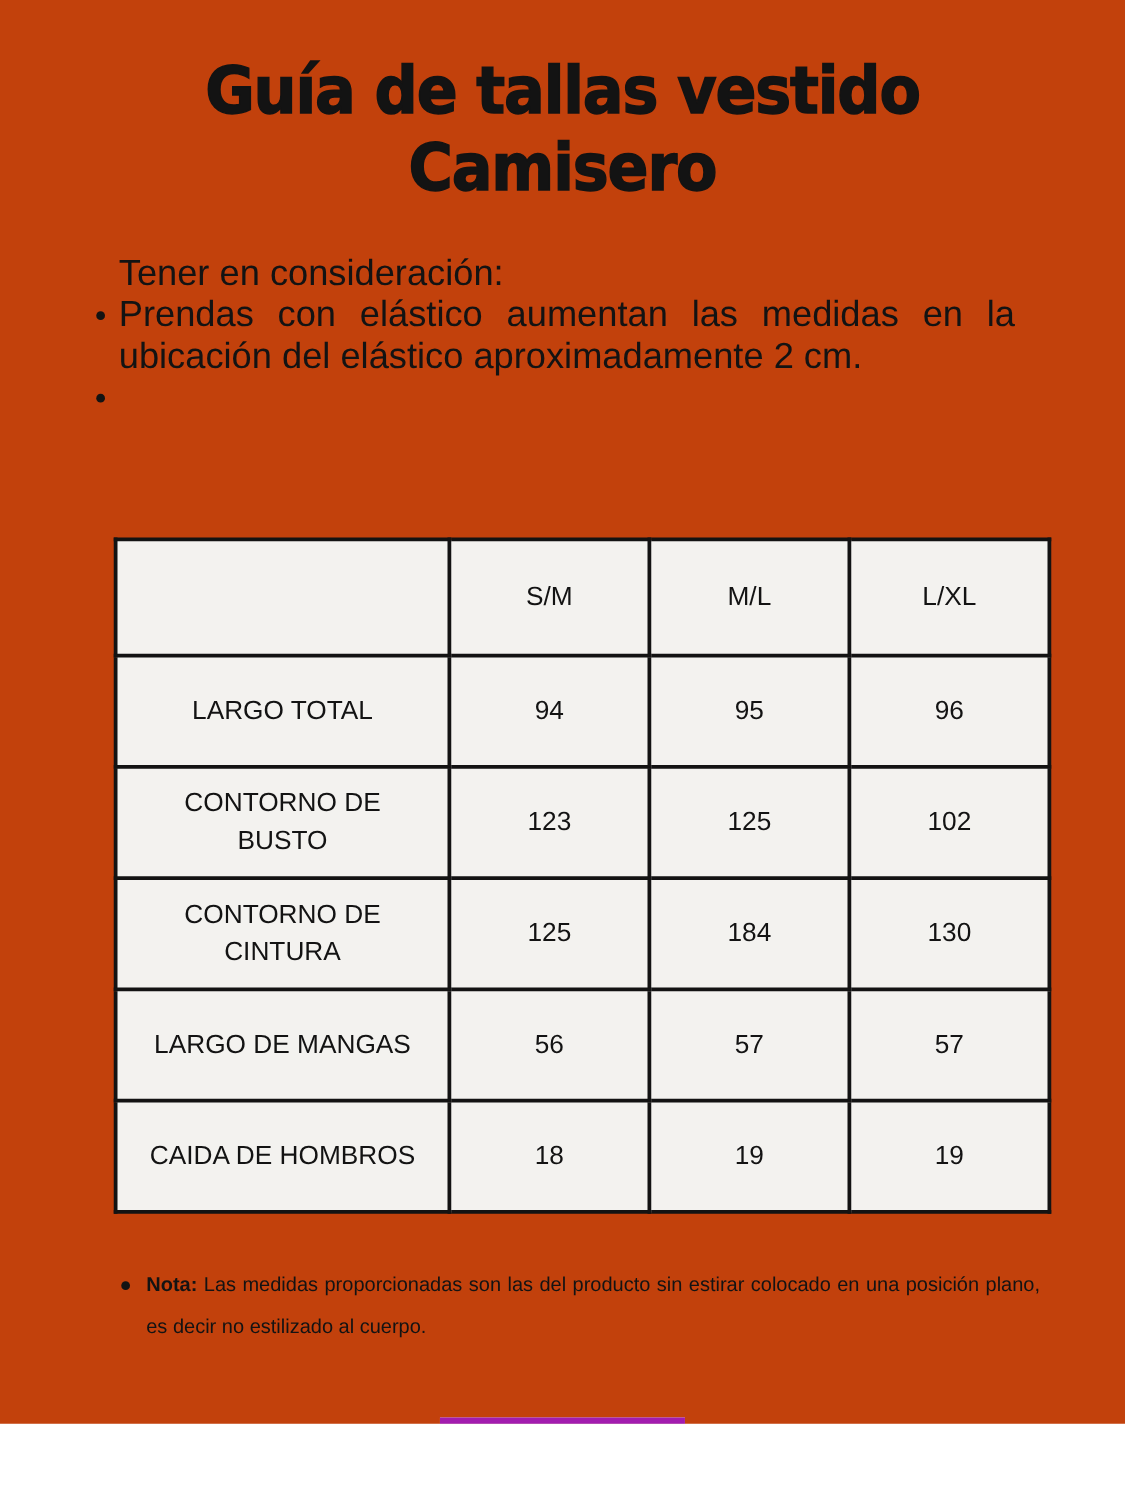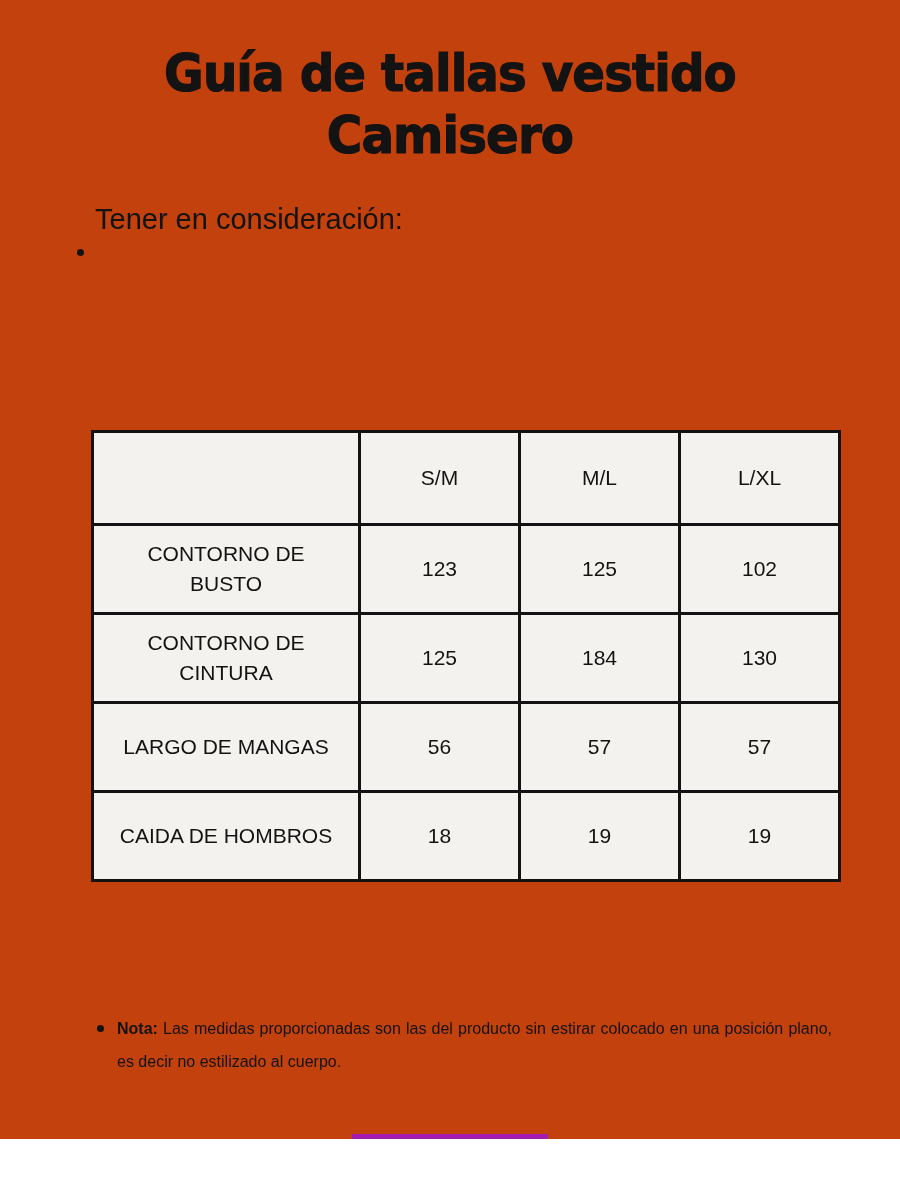--- a/index.html
+++ b/index.html
@@ -109,40 +109,50 @@
   <h1 class="title">
     <span>Guía de tallas vestido</span>
     <span>Camisero</span>
   </h1>
 
   <div class="considerations">
     <div class="heading">Tener en consideración:</div>
     <ul class="bullet-list">
       <li>
         <span class="dot"></span>
+        <span>Prendas con elástico aumentan las medidas en la ubicación del elástico aproximadamente 2 cm.</span>
+      </li>
+      <li>
+        <span class="dot"></span>
       </li>
     </ul>
   </div>
 
   <table class="size-table">
     <colgroup>
       <col style="width:267px">
       <col style="width:160px">
       <col style="width:160px">
       <col style="width:160px">
     </colgroup>
     <thead>
       <tr>
         <th></th>
         <th>S/M</th>
         <th>M/L</th>
         <th>L/XL</th>
       </tr>
     </thead>
     <tbody>
+      <tr>
+        <td class="label-cell">LARGO TOTAL</td>
+        <td>94</td>
+        <td>95</td>
+        <td>96</td>
+      </tr>
       <tr>
         <td class="label-cell">CONTORNO DE
 BUSTO</td>
         <td>123</td>
         <td>125</td>
         <td>102</td>
       </tr>
       <tr>
         <td class="label-cell">CONTORNO DE
 CINTURA</td>

